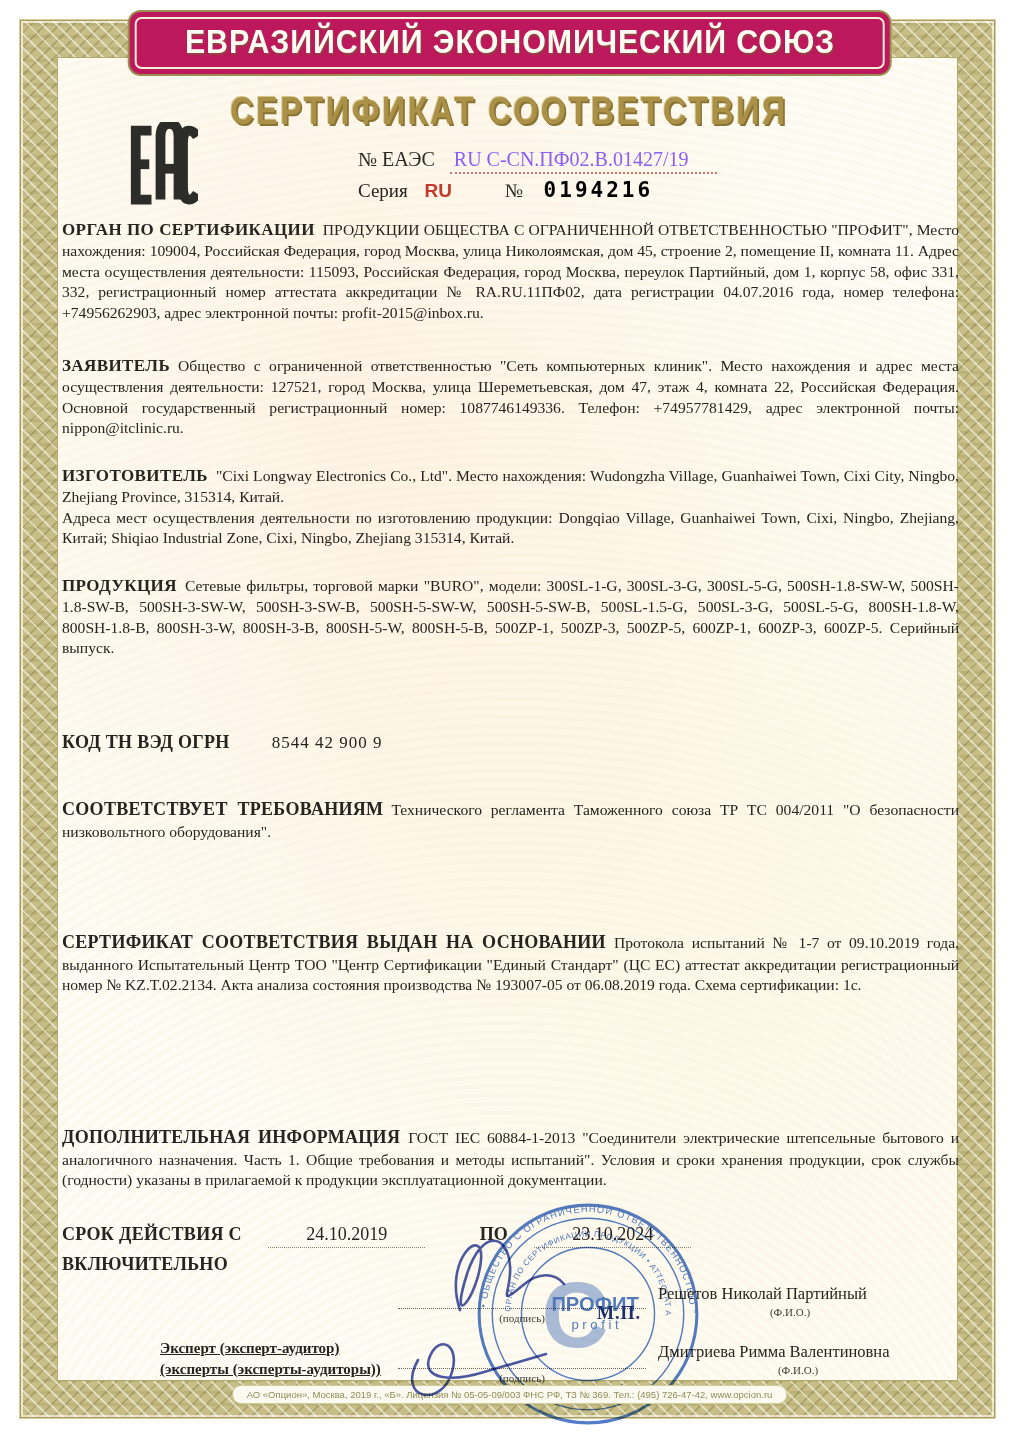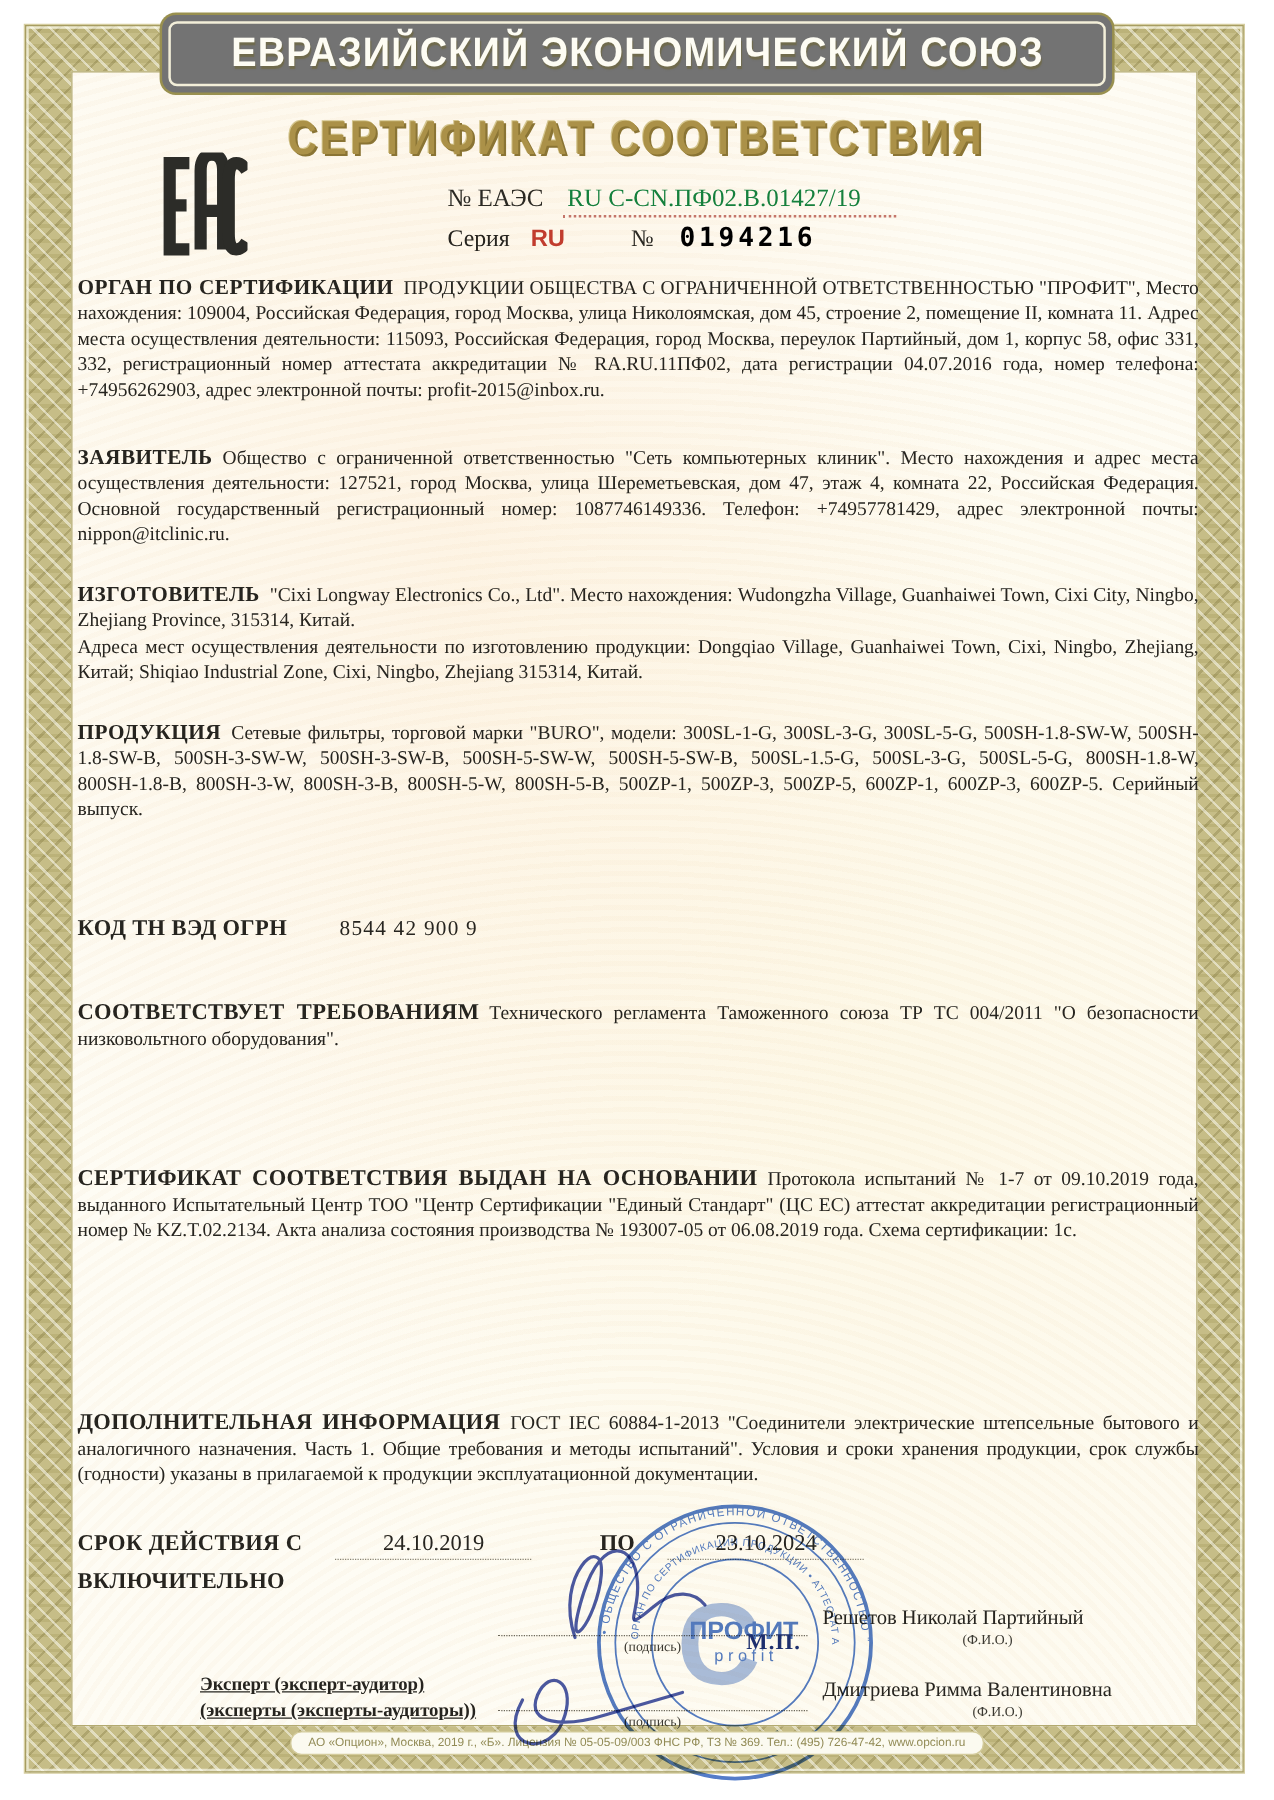--- a/index.html
+++ b/index.html
@@ -17,38 +17,38 @@
   .frame-inner{position:absolute;inset:37px;
     background:
       radial-gradient(ellipse at 35% 28%, rgba(250,210,165,.20), rgba(255,255,255,0) 52%),
       radial-gradient(ellipse at 72% 62%, rgba(248,228,168,.18), rgba(255,255,255,0) 55%),
       repeating-radial-gradient(circle at 50% 120%, rgba(226,190,140,.06) 0 4px, rgba(255,255,255,0) 4px 9px),
       #fefcf4;
     box-shadow: inset 0 0 0 1px #b3aa70;}
 
   
   .banner{position:absolute;top:12px;left:50%;transform:translateX(-50%);
-    background:#737373;border-radius:11px;padding:5px;box-shadow:0 0 0 2px #99904f;z-index:5;}
+    background:#be185d;border-radius:11px;padding:5px;box-shadow:0 0 0 2px #99904f;z-index:5;}
   .banner-inner{border:2px solid #f3efd9;border-radius:7px;padding:4px 20px 6px;}
   .banner-text{display:inline-block;font-family:"Liberation Sans",sans-serif;font-weight:bold;
     font-size:33px;letter-spacing:1px;color:#fdfcf3;white-space:nowrap;
     transform:scaleX(.92);transform-origin:center;
     text-shadow:1px 2px 1px rgba(110,100,45,.55);}
 
   .cert-title{position:absolute;top:90px;left:0;right:0;text-align:center;z-index:4;}
   .cert-title span{display:inline-block;font-family:"Liberation Sans",sans-serif;font-weight:bold;
     font-size:38px;letter-spacing:3px;color:#ab9148;white-space:nowrap;
     transform:scaleX(.85);transform-origin:center;
     text-shadow:2px 2px 0 #8a7434, -1px -1px 0 #d3c48c;}
 
   .eac{position:absolute;top:122px;left:126px;z-index:4;}
 
   .num-line{position:absolute;top:148px;left:358px;font-size:20px;z-index:4;white-space:nowrap;}
   .num-label{color:#2b2923;}
-  .num-value{margin-left:10px;color:#15803d;border-bottom:2px dotted #c4766a;padding:0 28px 2px 4px;}
+  .num-value{margin-left:10px;color:#8b5cf6;border-bottom:2px dotted #c4766a;padding:0 28px 2px 4px;}
   .series-line{position:absolute;top:178px;left:358px;font-size:19px;z-index:4;white-space:nowrap;}
   .series-value{font-family:"Liberation Sans",sans-serif;font-weight:bold;color:#c13c2e;margin-left:12px;margin-top:40px;}
   .series-no{margin-left:48px;color:#2b2923;}
   .serial{font-family:"DejaVu Sans Mono",monospace;font-weight:bold;color:#000000;
     letter-spacing:3px;margin-left:16px;font-size:21px;}
 
   
   .sec{position:absolute;left:62px;width:897px;font-size:15.6px;line-height:1.31;
     text-align:justify;z-index:3;}
   .sec p{margin:0;}

